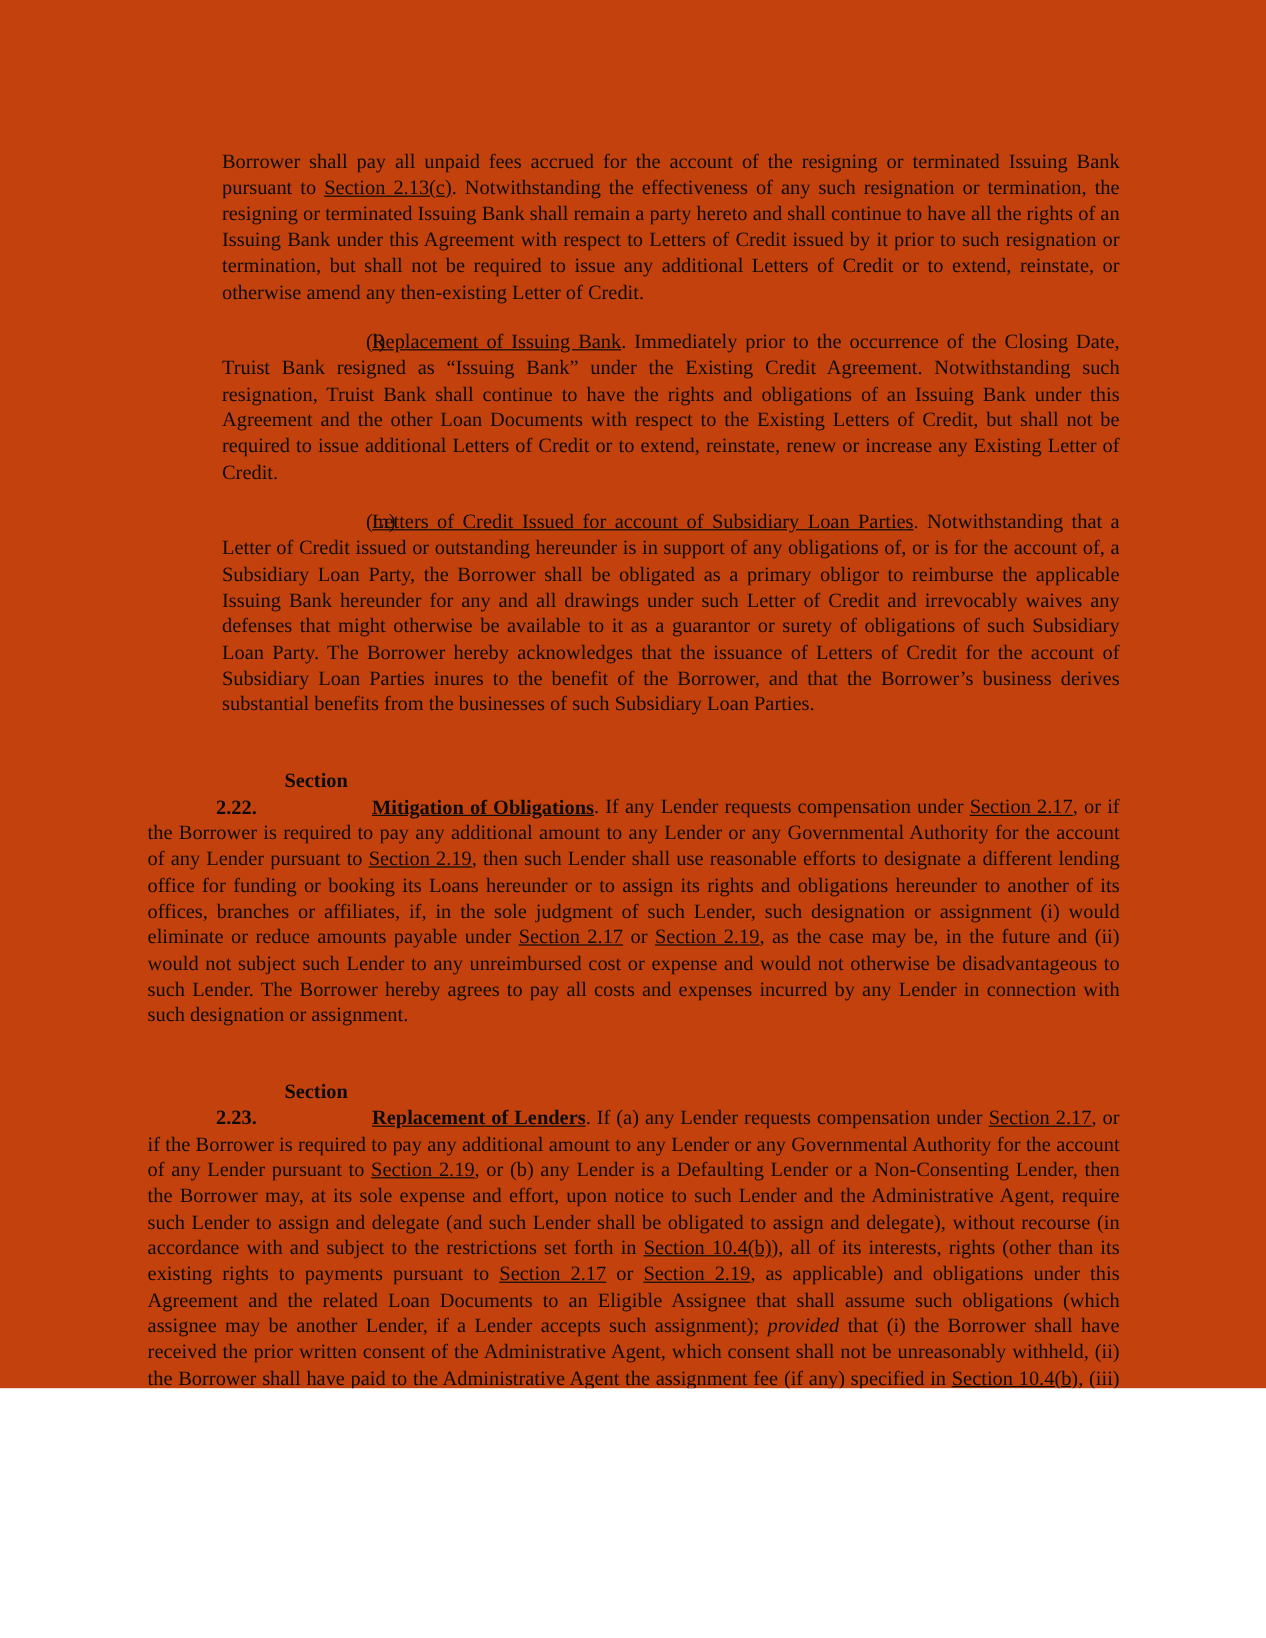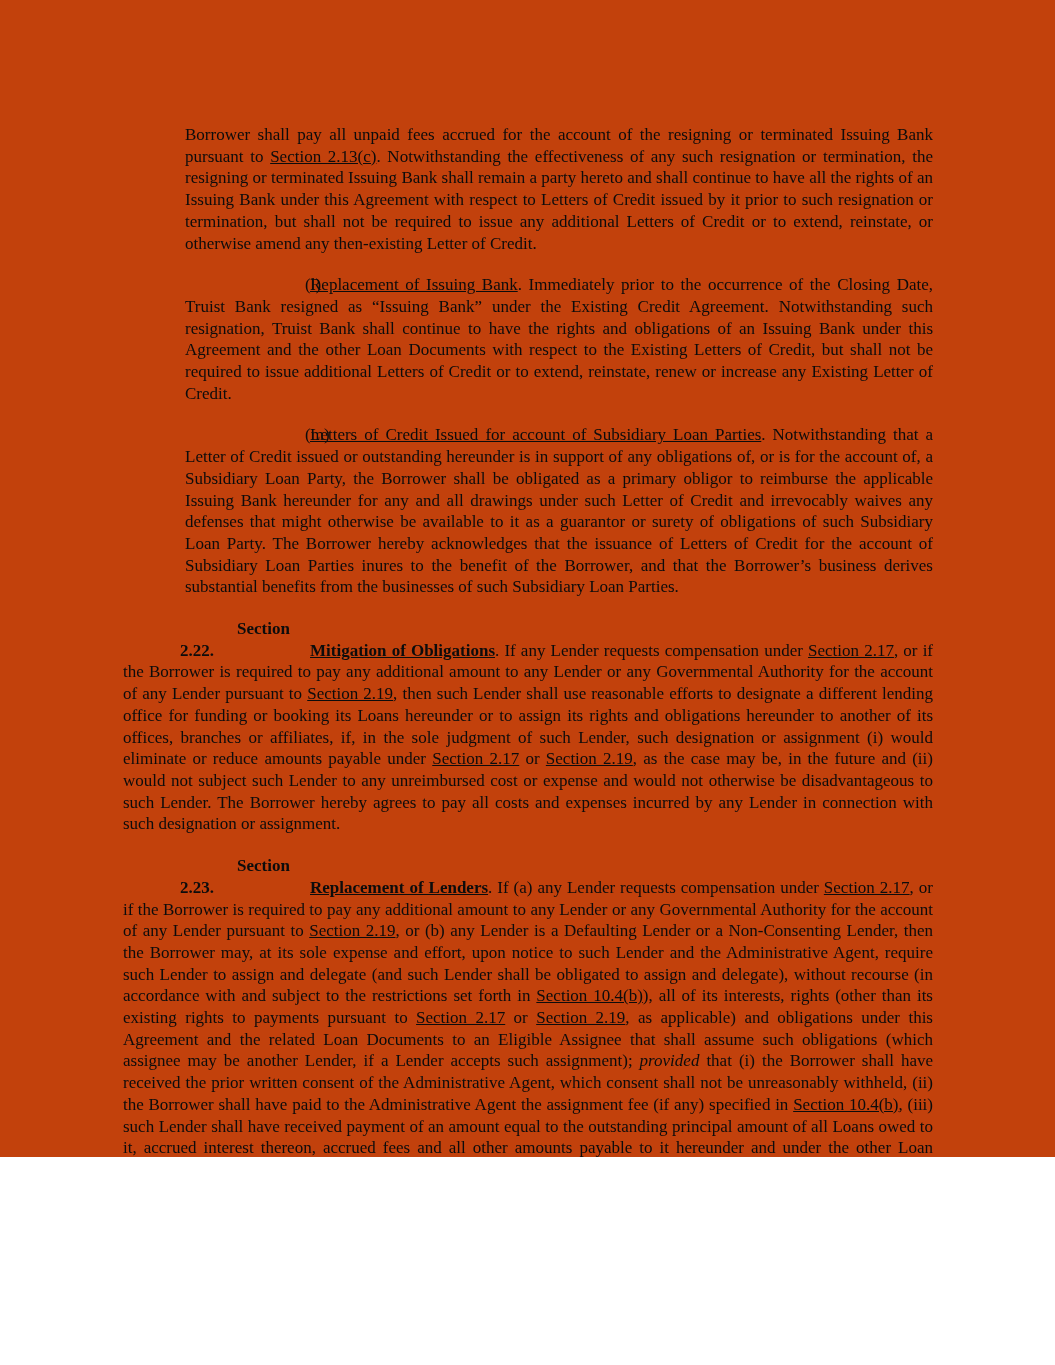--- a/index.html
+++ b/index.html
@@ -33,21 +33,21 @@
   }
   .ti-60 { text-indent: 60px; }
   .ti-57 { text-indent: 57px; }
 
   
   .run-u  { text-decoration: underline; }
   .run-b  { font-weight: bold; }
   .run-bu { font-weight: bold; text-decoration: underline; margin-top: 47px; }
   .run-i  { font-style: italic; margin-top: 44px; }
   .run-w65  { display: inline-block; width: 65px; }
-  .run-w130 { display: inline-block; width: 130px; }
+  .run-w130 { display: inline-block; width: 130px; margin-top: 22px; }
 
   .page-number {
     position: absolute;
     left: 0;
     right: 0;
     top: 1290px;
     text-align: center;
     font-size: 16px;
   }
 </style>

